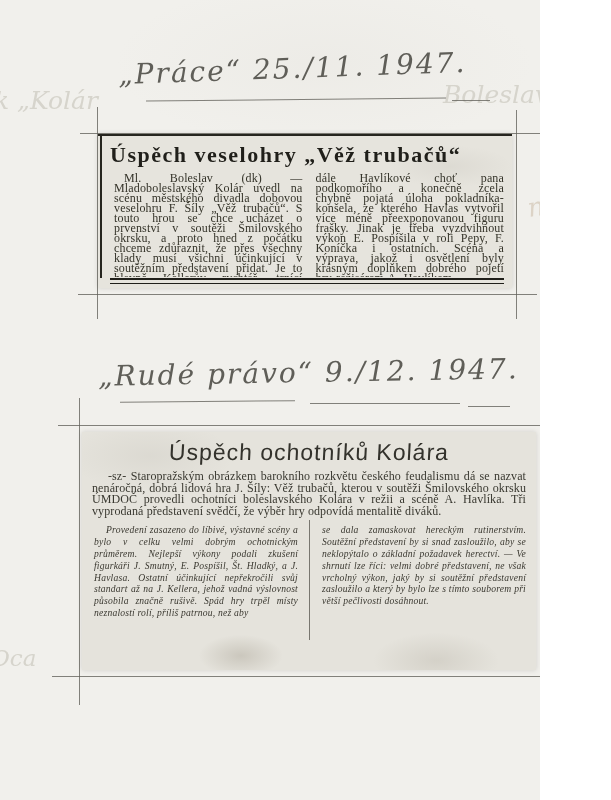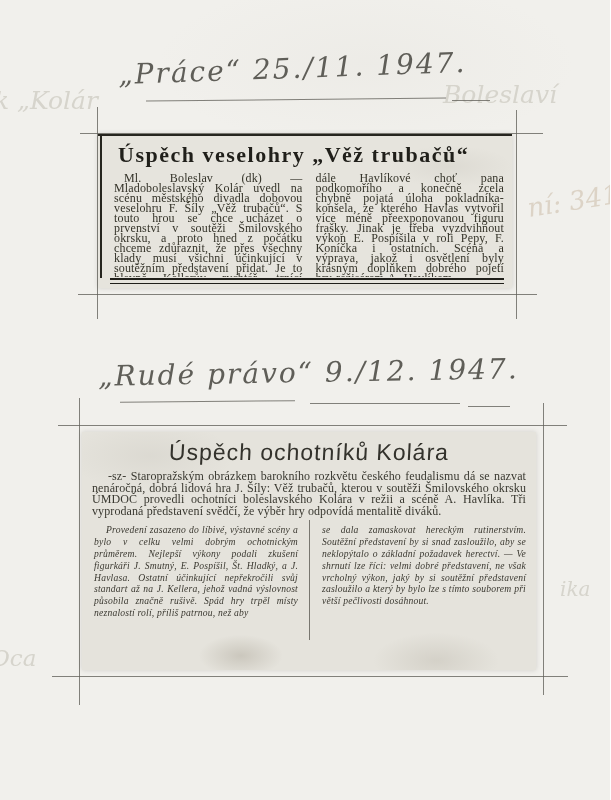--- a/index.html
+++ b/index.html
@@ -1,18 +1,18 @@
 <!DOCTYPE html>
 <html><head>
 <meta charset="utf-8">
 <style>
   html, body { margin: 0; padding: 0; }
   .page {
     position: relative;
-    width: 610px;
+    width: 540px;
     height: 800px;
     background:
       radial-gradient(ellipse 300px 120px at 60% 8%, rgba(200,196,184,0.10), transparent 70%),
       #f1f0ec;
     overflow: hidden;
     font-family: "Liberation Serif", serif;
   }
 
   
   .pencil { position: absolute; background: rgba(97,96,90,0.78); }
@@ -46,21 +46,21 @@
   }
   .c1 {
     left: 98px; top: 134px; width: 414px; height: 152px;
     background:
       radial-gradient(ellipse 90px 30px at 85% 20%, rgba(110,104,90,0.08), transparent 70%),
       #e6e4dd;
     border-top: 2px solid #26251f;
   }
   .c1-leftrule { position: absolute; left: 2px; top: 0; width: 2px; height: 142px; background: #26251f; }
   .c1-headline {
-    margin: 6px 4px 3px 20px;
+    margin: 6px 4px 3px 12px;
     font-weight: bold;
     font-size: 22px;
     letter-spacing: 1.5px;
     color: #201f1a;
     white-space: nowrap;
   }
   .c1-cols { display: flex; gap: 13px; padding: 2px 8px 0 16px; }
   .c1-col {
     width: 50%;
     font-size: 12px;

